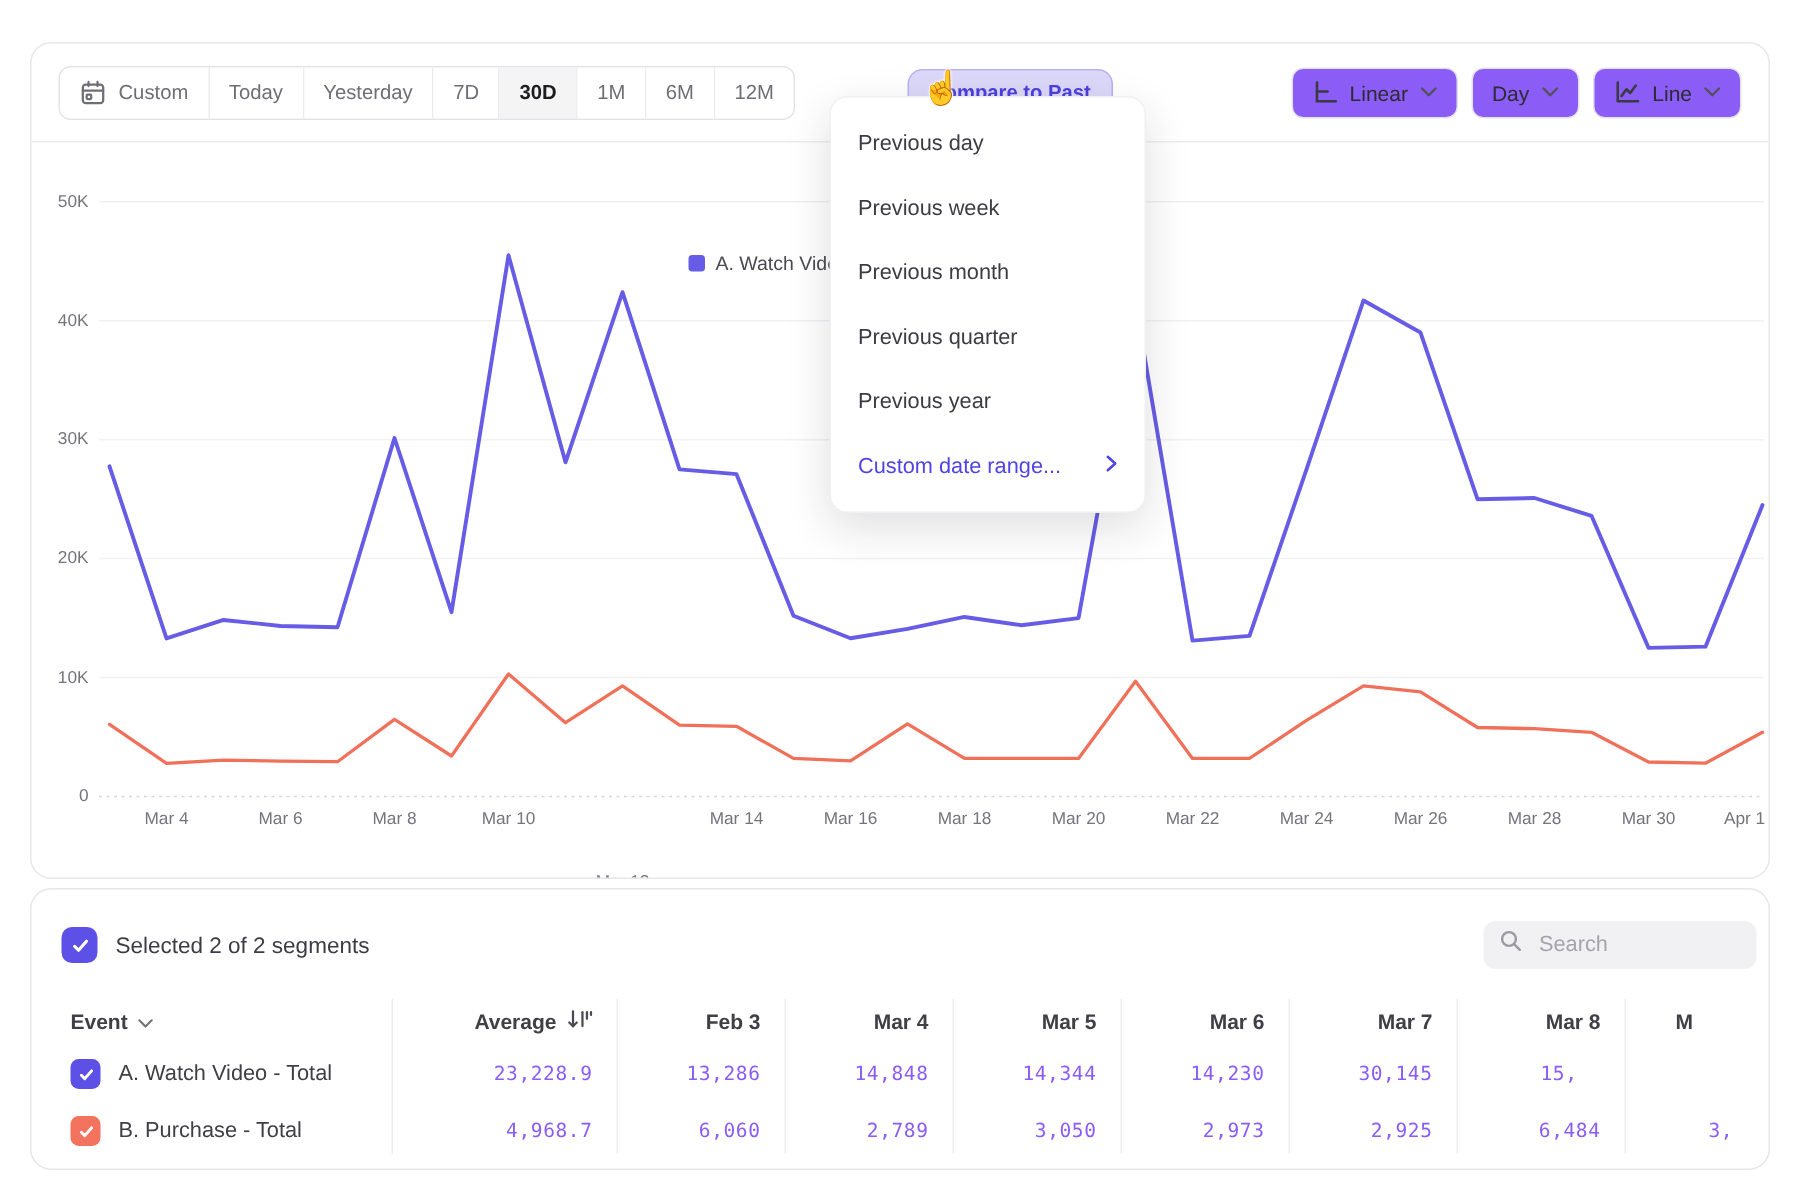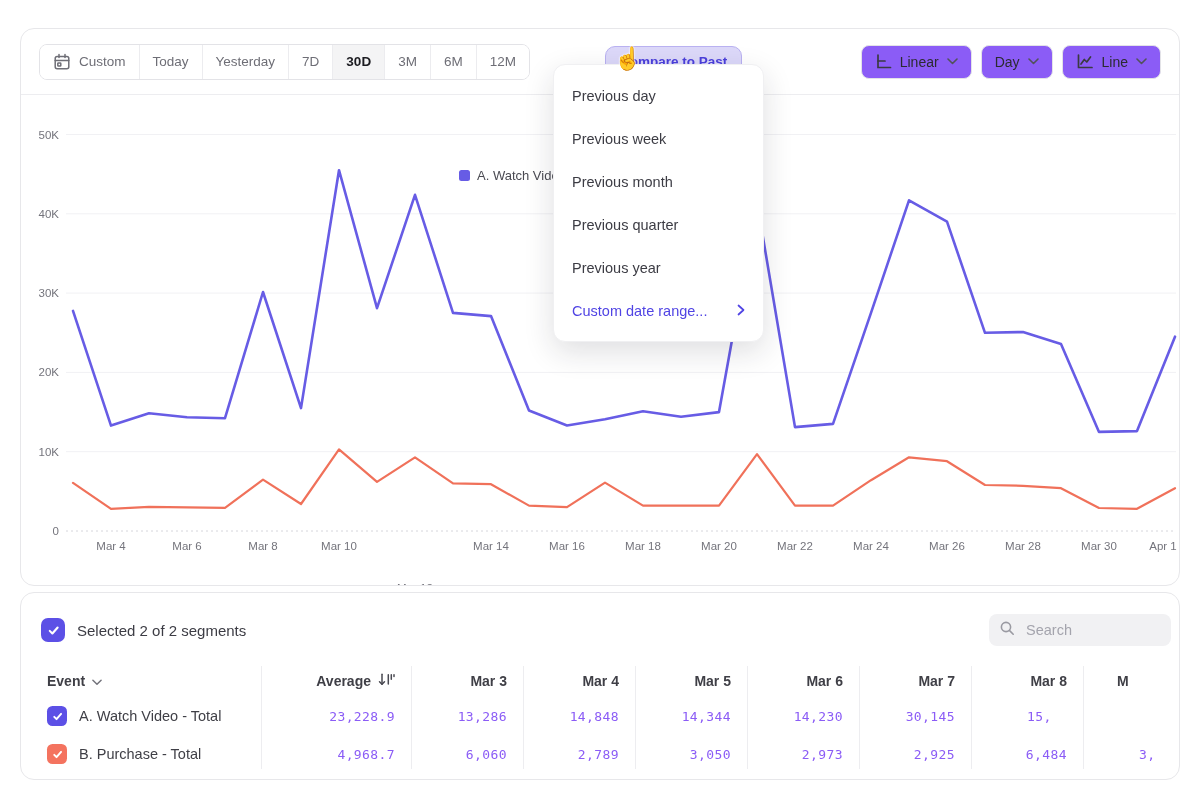--- a/index.html
+++ b/index.html
@@ -104,21 +104,21 @@
           <button class="seg">
             <span>Yesterday</span>
           </button>
           <button class="seg">
             <span>7D</span>
           </button>
           <button class="seg active">
             <span>30D</span>
           </button>
           <button class="seg">
-            <span>3M</span>
+            <span>1M</span>
           </button>
           <button class="seg">
             <span>6M</span>
           </button>
           <button class="seg">
             <span>12M</span>
           </button>
         </div>
 
       <button class="compare-btn">Compare to Past</button>
@@ -277,21 +277,21 @@
           <div class="cell col-avg head">
             <span>Average</span>
             <span><svg width="17" height="13" viewBox="0 0 17 13" fill="none" stroke="#4a4a52" stroke-width="1.5" stroke-linecap="round" stroke-linejoin="round">
                 <path d="M4 1.2 V11.2"></path>
                 <path d="M1.5 8.7 L4 11.2 L6.5 8.7"></path>
                 <path d="M10.3 1.8 V11"></path>
                 <path d="M13.3 1.8 V6.2"></path>
                 <path d="M16 1.8 V3.6"></path>
               </svg></span>
           </div>
-          <div class="cell col-num head">Mar 3</div>
+          <div class="cell col-num head">Feb 3</div>
           <div class="cell col-num head">Mar 4</div>
           <div class="cell col-num head">Mar 5</div>
           <div class="cell col-num head">Mar 6</div>
           <div class="cell col-num head">Mar 7</div>
           <div class="cell col-num head">Mar 8</div>
           <div class="cell col-clip head">M</div>
         </div>
         <div class="trow">
           <div class="cell col-event">
             <span class="cb cb-sm" style="background:#5c50e6">

